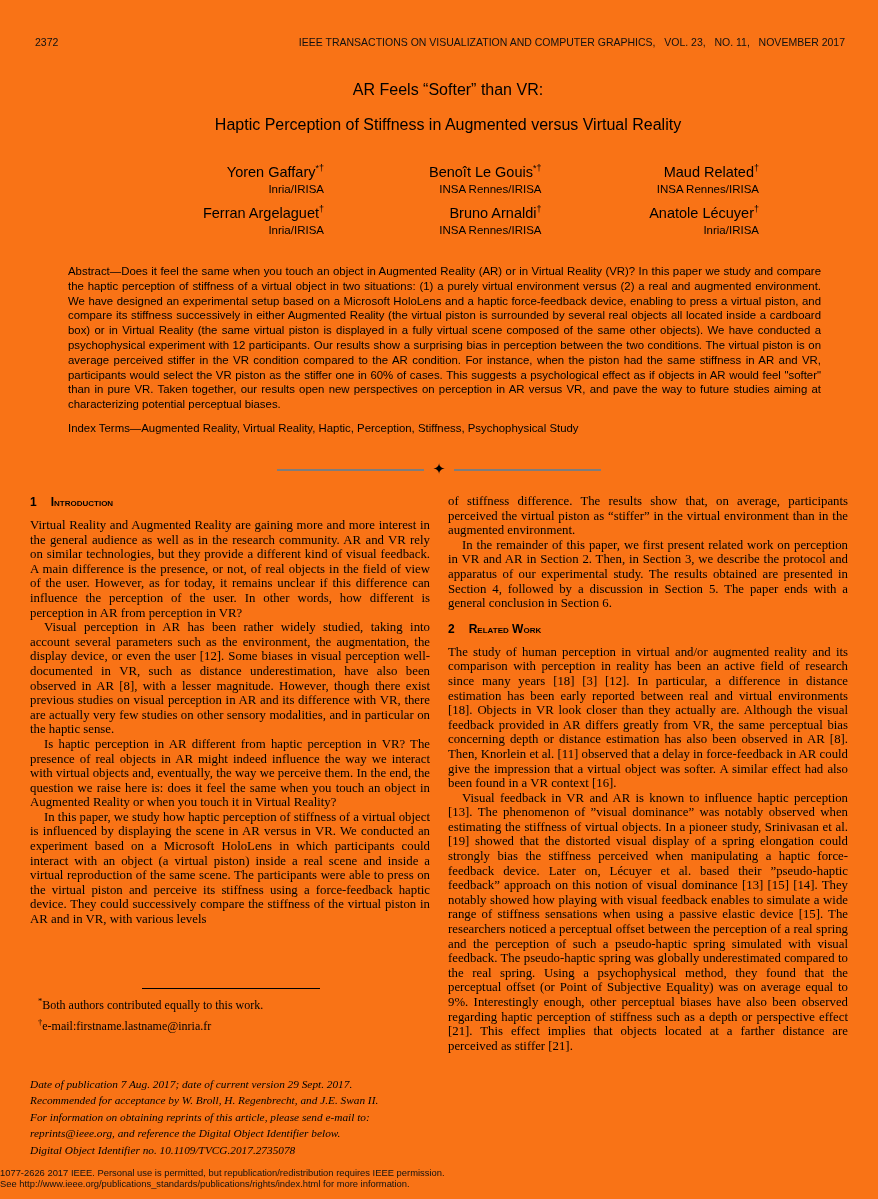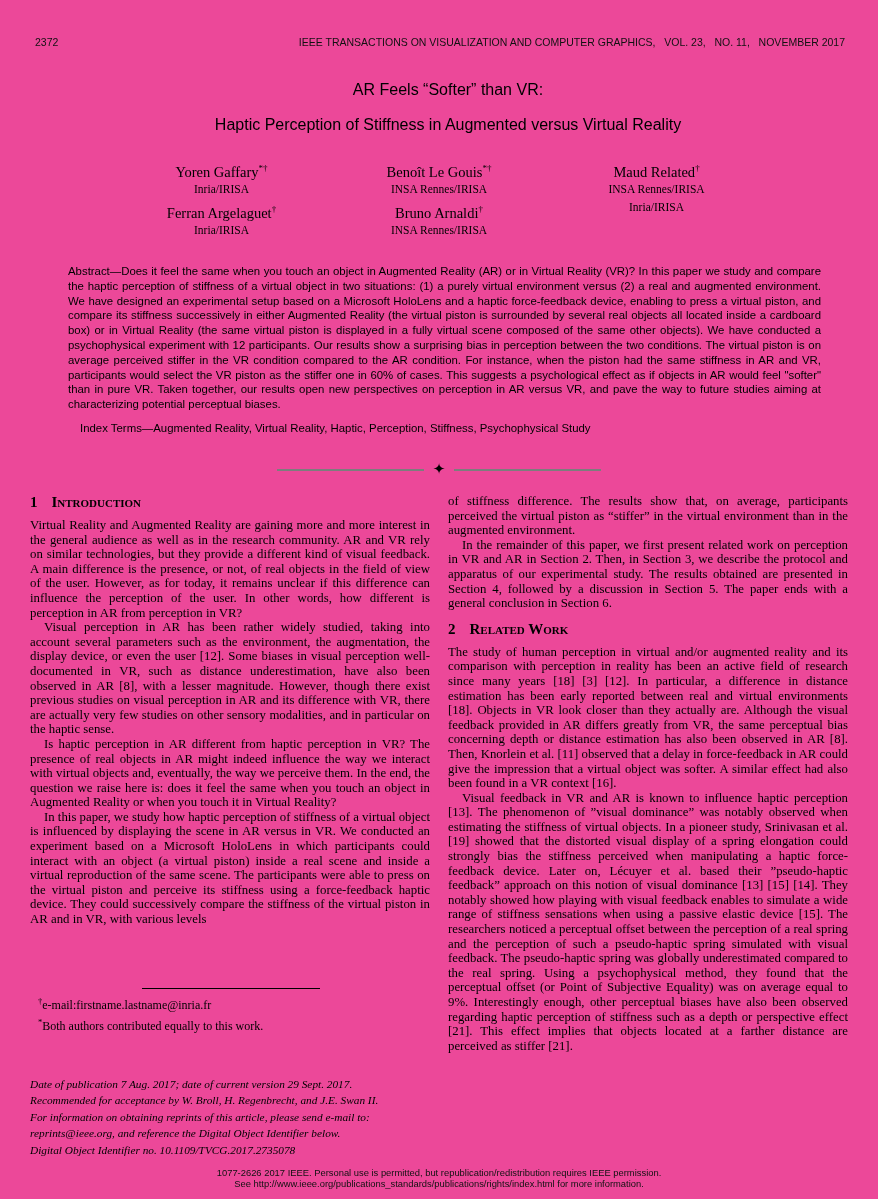--- a/index.html
+++ b/index.html
@@ -1,19 +1,19 @@
 <!DOCTYPE html>
 <html><head>
 <meta charset="utf-8">
 <style>
   html,body{margin:0;padding:0;background:#e8e8e8;}
   .page{
     position:relative;
     width:878px;height:1199px;
-    background:#ec4899;
+    background:#f97316;
     color:#000;
     font-family:"Liberation Serif", serif;
     overflow:hidden;
     margin:0 auto;
   }
   
   .running-header{
     position:absolute;top:36px;left:35px;right:33px;
     display:flex;justify-content:space-between;align-items:baseline;
     font-family:"Liberation Sans", sans-serif;
@@ -24,58 +24,58 @@
   .paper-title{
     position:absolute;top:72px;left:9px;width:100%;
     text-align:center;
     font-family:"Liberation Sans", sans-serif;
     font-size:16px;line-height:35px;color:#000;
   }
   
   .authors{
     position:absolute;top:159px;left:50%;transform:translateX(-50%);
     width:640px;
-    font-family:Liberation Serif, serif;
-    text-align:center;
+    font-family:Liberation Sans, sans-serif;
+    text-align:right;
   }
   .author-row{display:flex;justify-content:space-between;margin-bottom:3px;}
   .author-cell{width:205px;}
   .author-name{font-size:14.5px;line-height:19px;}
   .author-name sup{font-size:9px;}
   .author-affil{font-size:11.5px;line-height:15px;}
   
   .abstract-block{
     position:absolute;top:264px;left:68px;width:753px;
     font-family:"Liberation Sans", sans-serif;
     font-size:11.4px;line-height:14.8px;
     text-align:justify;color:#000;
   }
   .abstract-block b{font-weight:normal;}
-  .index-terms{margin-top:9px;margin-left:12px;}
+  .index-terms{margin-top:9px;}
   
   .divider{
     position:absolute;top:462px;left:0;width:100%;
     display:flex;align-items:center;justify-content:center;
   }
   .divider .rule{width:147px;height:2px;background:#7d7d7d;}
   .divider .star{
     font-size:15px;line-height:15px;color:#000;
     margin:0 9px;
   }
   
   .col{
     position:absolute;top:494px;width:400px;
     font-size:12.8px;line-height:14.6px;
     text-align:justify;
   }
   .col-left{left:30px;}
   .col-right{left:448px;}
   .sec-heading{
-    font-family:Liberation Serif, serif;
-    font-weight:bold;font-size:15px;line-height:17px;
+    font-family:Liberation Sans, sans-serif;
+    font-weight:bold;font-size:12px;line-height:17px;
     font-variant:small-caps;
     margin:0 0 7px 0;text-align:left;
   }
   .sec-heading .sec-num{margin-right:14px;font-variant:normal;}
   .col-right .sec-heading{margin-top:10px;}
   .col p{margin:0;}
   .col p.indent{text-indent:14px;font-family:Liberation Serif, serif;}
   
   .footnotes{
     position:absolute;top:988px;left:30px;width:400px;
@@ -86,21 +86,20 @@
   .footnotes sup{font-size:8.5px;}
   
   .manuscript{
     position:absolute;top:1076px;left:30px;width:420px;
     font-style:italic;font-size:11.3px;line-height:16.4px;
     text-align:left;
   }
   
   .page-footer{
     position:absolute;top:1167px;left:0;width:100%;
-    text-align:center;
     font-family:"Liberation Sans", sans-serif;
     font-size:9.4px;line-height:11px;color:#111;
   }
 </style>
 </head>
 <body>
 
 <div class="page">
 
   <div class="running-header">
@@ -131,20 +130,21 @@
     <div class="author-row">
       <div class="author-cell">
         <div class="author-name"><span>Ferran Argelaguet</span><sup>†</sup></div>
         <div class="author-affil">Inria/IRISA</div>
       </div>
       <div class="author-cell">
         <div class="author-name"><span>Bruno Arnaldi</span><sup>†</sup></div>
         <div class="author-affil">INSA Rennes/IRISA</div>
       </div>
       <div class="author-cell">
+        <div class="author-name"><span>Anatole Lécuyer</span><sup>†</sup></div>
         <div class="author-affil">Inria/IRISA</div>
       </div>
     </div>
   </div>
 
   <div class="abstract-block">
     <div><b>Abstract</b><span>—Does it feel the same when you touch an object in Augmented Reality (AR) or in Virtual Reality (VR)? In this paper we study and compare the haptic perception of stiffness of a virtual object in two situations: (1) a purely virtual environment versus (2) a real and augmented environment. We have designed an experimental setup based on a Microsoft HoloLens and a haptic force-feedback device, enabling to press a virtual piston, and compare its stiffness successively in either Augmented Reality (the virtual piston is surrounded by several real objects all located inside a cardboard box) or in Virtual Reality (the same virtual piston is displayed in a fully virtual scene composed of the same other objects). We have conducted a psychophysical experiment with 12 participants. Our results show a surprising bias in perception between the two conditions. The virtual piston is on average perceived stiffer in the VR condition compared to the AR condition. For instance, when the piston had the same stiffness in AR and VR, participants would select the VR piston as the stiffer one in 60% of cases. This suggests a psychological effect as if objects in AR would feel "softer" than in pure VR. Taken together, our results open new perspectives on perception in AR versus VR, and pave the way to future studies aiming at characterizing potential perceptual biases.</span></div>
     <div class="index-terms"><b>Index Terms</b><span>—Augmented Reality, Virtual Reality, Haptic, Perception, Stiffness, Psychophysical Study</span></div>
   </div>
 
@@ -169,22 +169,22 @@
     <p class="indent">In the remainder of this paper, we first present related work on perception in VR and AR in Section 2. Then, in Section 3, we describe the protocol and apparatus of our experimental study. The results obtained are presented in Section 4, followed by a discussion in Section 5. The paper ends with a general conclusion in Section 6.</p>
     <div class="sec-heading">
       <span class="sec-num">2</span><span class="sec-title">Related Work</span>
     </div>
     <p>The study of human perception in virtual and/or augmented reality and its comparison with perception in reality has been an active field of research since many years [18] [3] [12]. In particular, a difference in distance estimation has been early reported between real and virtual environments [18]. Objects in VR look closer than they actually are. Although the visual feedback provided in AR differs greatly from VR, the same perceptual bias concerning depth or distance estimation has also been observed in AR [8]. Then, Knorlein et al. [11] observed that a delay in force-feedback in AR could give the impression that a virtual object was softer. A similar effect had also been found in a VR context [16].</p>
     <p class="indent">Visual feedback in VR and AR is known to influence haptic perception [13]. The phenomenon of ”visual dominance” was notably observed when estimating the stiffness of virtual objects. In a pioneer study, Srinivasan et al. [19] showed that the distorted visual display of a spring elongation could strongly bias the stiffness perceived when manipulating a haptic force-feedback device. Later on, Lécuyer et al. based their ”pseudo-haptic feedback” approach on this notion of visual dominance [13] [15] [14]. They notably showed how playing with visual feedback enables to simulate a wide range of stiffness sensations when using a passive elastic device [15]. The researchers noticed a perceptual offset between the perception of a real spring and the perception of such a pseudo-haptic spring simulated with visual feedback. The pseudo-haptic spring was globally underestimated compared to the real spring. Using a psychophysical method, they found that the perceptual offset (or Point of Subjective Equality) was on average equal to 9%. Interestingly enough, other perceptual biases have also been observed regarding haptic perception of stiffness such as a depth or perspective effect [21]. This effect implies that objects located at a farther distance are perceived as stiffer [21].</p>
   </div>
 
   <div class="footnotes">
     <div class="rule"></div>
+    <div class="fn"><sup>*</sup><span>Both authors contributed equally to this work.</span></div>
     <div class="fn"><sup>†</sup><span>e-mail:firstname.lastname@inria.fr</span></div>
-    <div class="fn"><sup>*</sup><span>Both authors contributed equally to this work.</span></div>
   </div>
 
   <div class="manuscript">
     <div>Date of publication 7 Aug. 2017; date of current version 29 Sept. 2017.</div>
     <div>Recommended for acceptance by W. Broll, H. Regenbrecht, and J.E. Swan II.</div>
     <div>For information on obtaining reprints of this article, please send e-mail to:</div>
     <div>reprints@ieee.org, and reference the Digital Object Identifier below.</div>
     <div>Digital Object Identifier no. 10.1109/TVCG.2017.2735078</div>
   </div>
 

